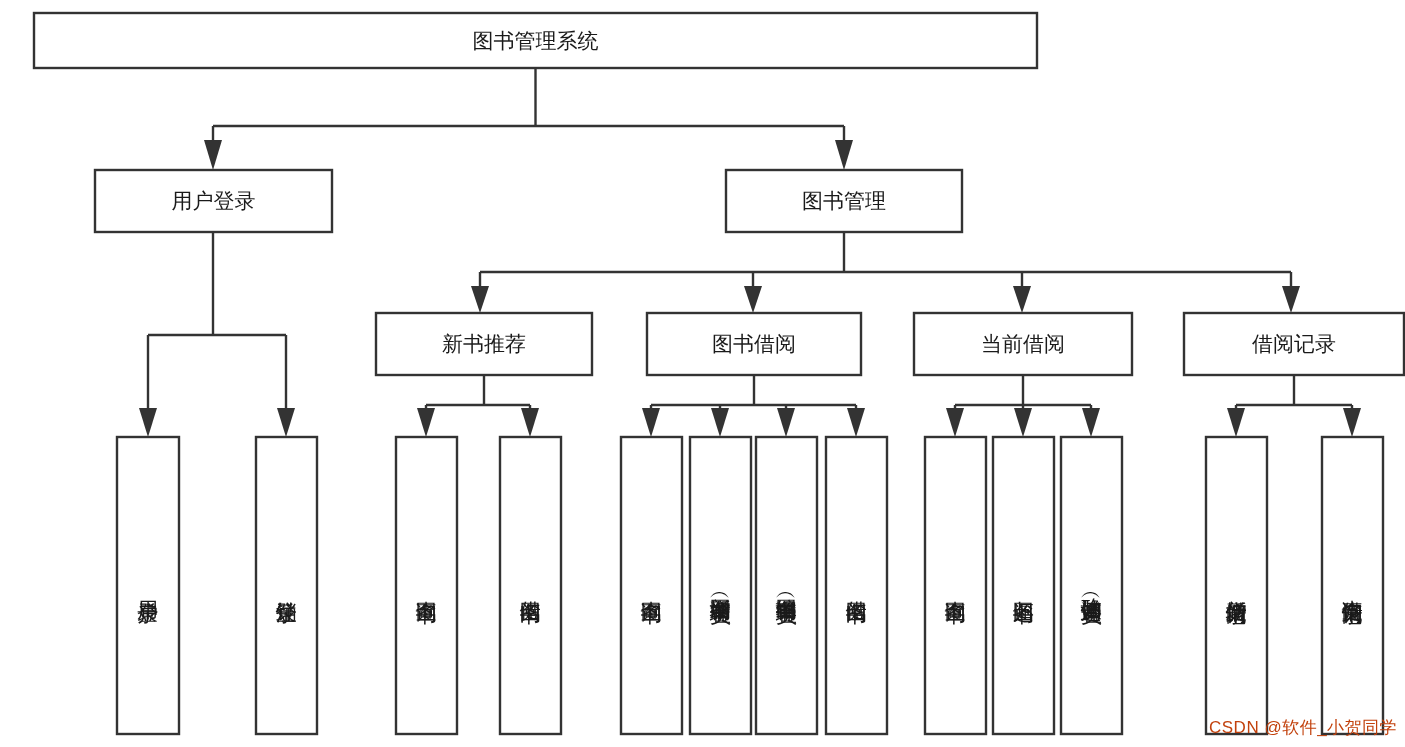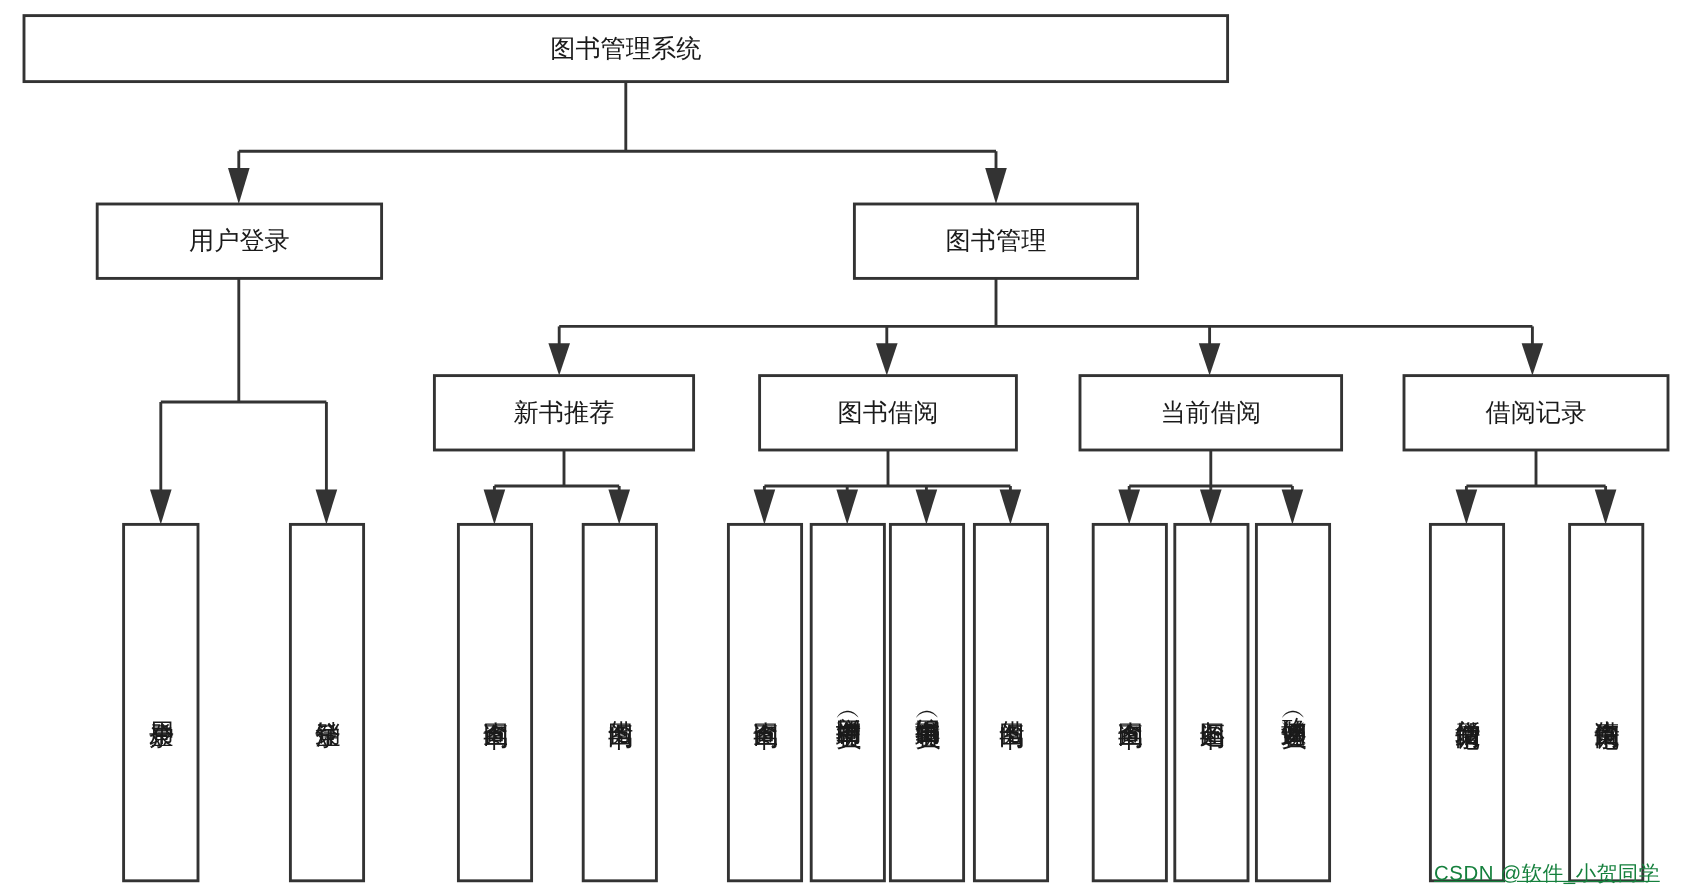--- a/index.html
+++ b/index.html
@@ -11,20 +11,21 @@
     width: 1405px;
     height: 747px;
     font-family: "Liberation Sans", "DejaVu Sans", sans-serif;
     overflow: hidden;
   }
   #diagram-root {
     position: relative;
     width: 1243px;
     height: 747px;
     background: #ffffff;
+    margin-left: 14px;
   }
   svg.diagram-canvas {
     position: absolute;
     left: 0;
     top: 0;
     width: 1405px;
     height: 747px;
     display: block;
   }
   .node-box {
@@ -62,24 +63,23 @@
     align-items: center;
     justify-content: center;
     text-align: center;
     white-space: nowrap;
     pointer-events: none;
   }
   .watermark {
     position: absolute;
     font-family: "Liberation Sans", "DejaVu Sans", sans-serif;
     font-size: 17px;
-    color: #15803d;
+    color: #c2410c;
     white-space: nowrap;
     letter-spacing: 0.5px;
-    text-decoration: underline;
   }
 </style>
 </head>
 <body>
 
 <div id="diagram-root">
 
   <svg class="diagram-canvas" viewBox="0 0 1405 747">
 
     <g>

